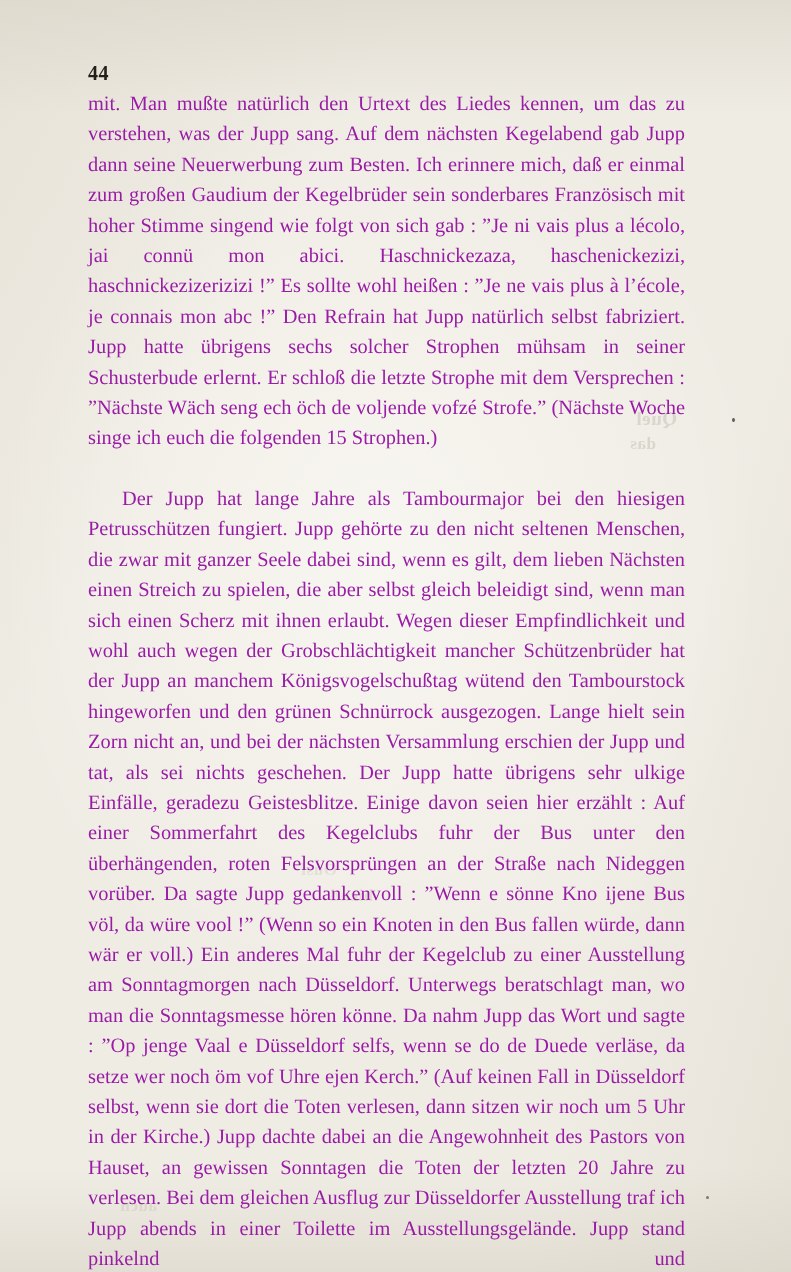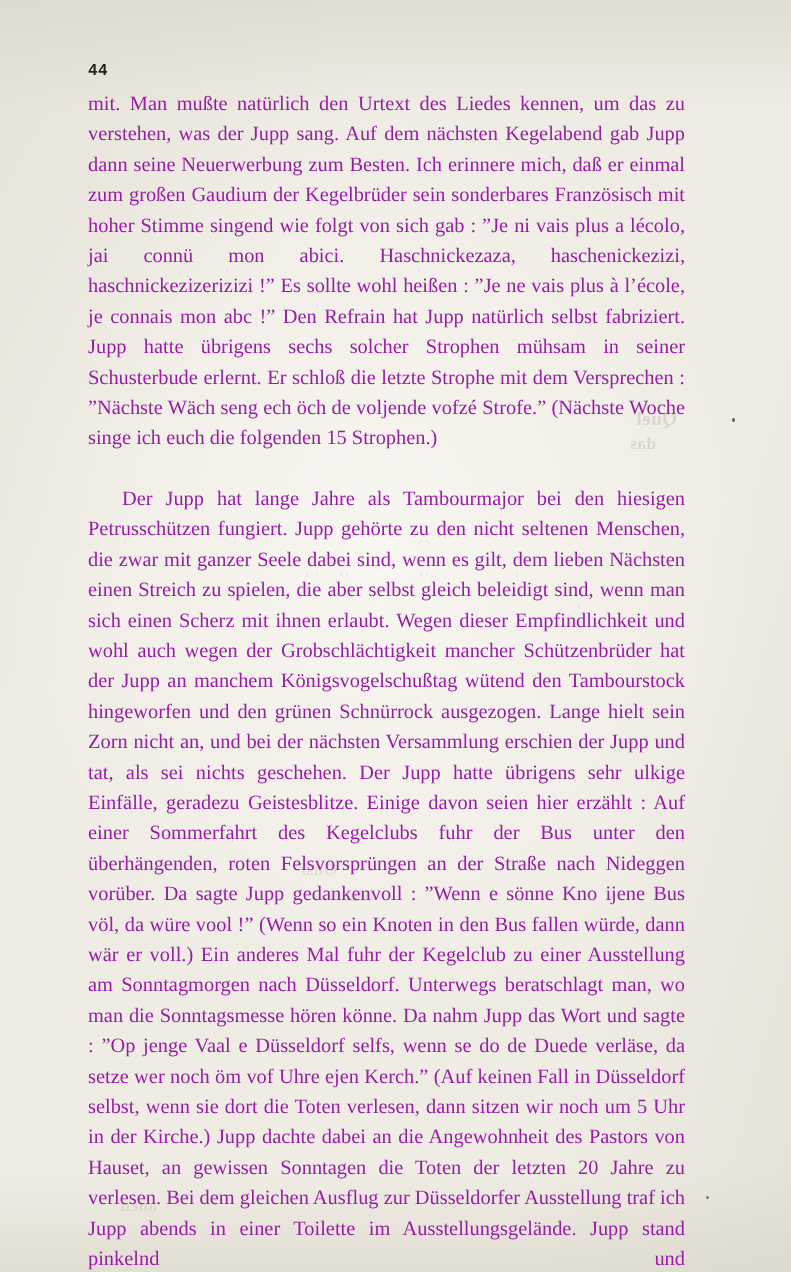--- a/index.html
+++ b/index.html
@@ -71,25 +71,24 @@
     left: 0;
     top: 0;
     width: 791px;
     height: 1272px;
   }
 
   .folio {
     position: absolute;
     left: 88px;
     top: 62px;
-    font-size: 16px;
+    font-size: 20px;
     font-weight: bold;
     color: #241f18;
     letter-spacing: 0.5px;
-    font-family: Liberation Mono, monospace;
   }
 
   .textblock {
     position: absolute;
     left: 88px;
     top: 89px;
     width: 597px;
   }
 
   p.para {

